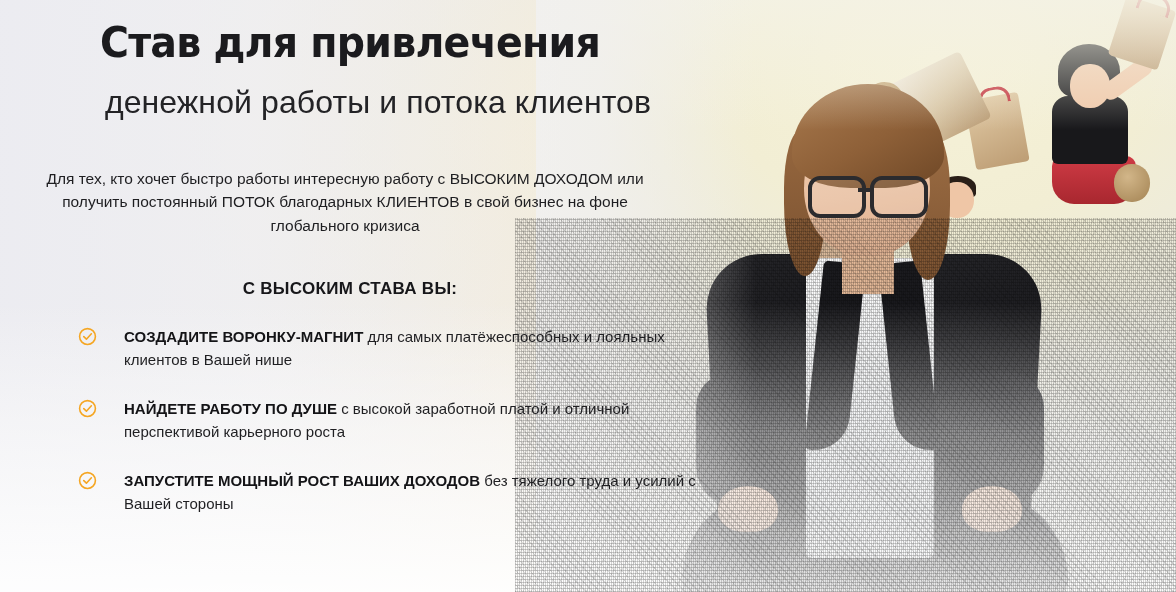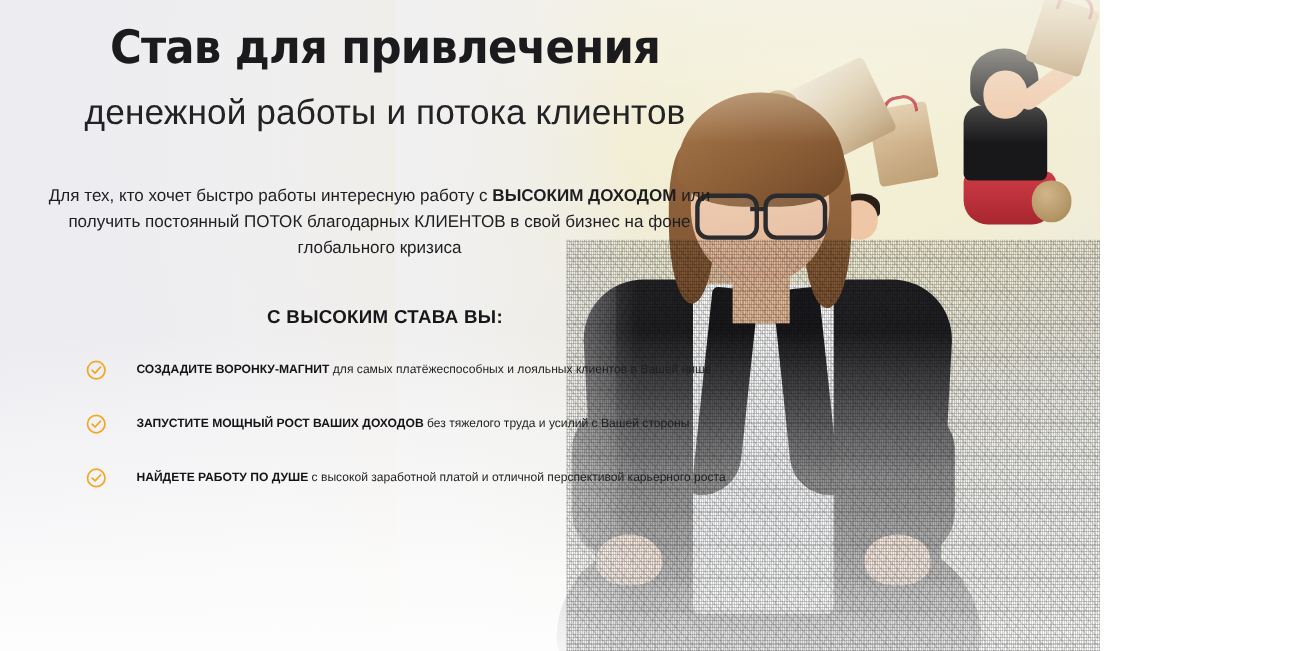--- a/index.html
+++ b/index.html
@@ -3,21 +3,21 @@
 <meta charset="utf-8">
 <title>Став для привлечения</title>
 <style>
   html, body {
     margin: 0;
     padding: 0;
     background: #ffffff;
   }
   #promo-banner {
     position: relative;
-    width: 1000px;
+    width: 1176px;
     height: 592px;
     overflow: hidden;
     font-family: "Liberation Sans", sans-serif;
     background: #fef9c3;
     -webkit-font-smoothing: antialiased;
   }
 
   
   .bg-base {
     position: absolute;
@@ -204,32 +204,33 @@
     position: absolute;
     left: 0; top: 82px;
     width: 700px;
     text-align: center;
     font-size: 32px;
     line-height: 40px;
     font-weight: 300;
     letter-spacing: 0.1px;
     color: #232326;
     font-family: "Liberation Sans", sans-serif;
+    padding-left: 28px;
   }
   .lede {
     position: absolute;
     left: 30px; top: 151px;
     width: 630px;
     text-align: center;
     font-size: 15.5px;
     line-height: 23.5px;
     color: #1e1e21;
     font-weight: 400;
   }
-  .lede b { font-weight: 700; }
+  .lede b { font-weight: 400; }
 
   .subhead {
     position: absolute;
     left: 0; top: 278px;
     width: 700px;
     text-align: center;
     font-size: 17px;
     line-height: 22px;
     font-weight: 700;
     letter-spacing: 0.3px;
@@ -238,21 +239,21 @@
 
   .bullets {
     position: absolute;
     left: 78px; top: 325px;
     width: 620px;
   }
   .bullet {
     position: relative;
     padding-left: 46px;
     margin-bottom: 26px;
-    font-size: 11px;
+    font-size: 15px;
     line-height: 23px;
     color: #1f1f22;
   }
   .bullet:last-child { margin-bottom: 0; }
   .bullet .check {
     position: absolute;
     left: 0; top: 2px;
     width: 19px; height: 19px;
     display: block;
   }
@@ -343,31 +344,31 @@
         <span class="b-strong">СОЗДАДИТЕ ВОРОНКУ-МАГНИТ</span><span class="b-rest"> для самых платёжеспособных и лояльных клиентов в Вашей нише</span>
       </div>
 
       <div class="bullet">
         <span class="check">
           <svg width="19" height="19" viewBox="0 0 24 24" fill="none" aria-hidden="true">
             <circle cx="12" cy="12" r="10" stroke="#F5A623" stroke-width="2"></circle>
             <path d="M7.3 12.2 L10.6 15.4 L16.9 8.6" stroke="#F5A623" stroke-width="2" stroke-linecap="round" stroke-linejoin="round"></path>
           </svg>
         </span>
-        <span class="b-strong">ЗАПУСТИТЕ МОЩНЫЙ РОСТ ВАШИХ ДОХОДОВ</span><span class="b-rest"> без тяжелого труда и усилий с Вашей стороны</span>
+        <span class="b-strong">НАЙДЕТЕ РАБОТУ ПО ДУШЕ</span><span class="b-rest"> с высокой заработной платой и отличной перспективой карьерного роста</span>
       </div>
 
       <div class="bullet">
         <span class="check">
           <svg width="19" height="19" viewBox="0 0 24 24" fill="none" aria-hidden="true">
             <circle cx="12" cy="12" r="10" stroke="#F5A623" stroke-width="2"></circle>
             <path d="M7.3 12.2 L10.6 15.4 L16.9 8.6" stroke="#F5A623" stroke-width="2" stroke-linecap="round" stroke-linejoin="round"></path>
           </svg>
         </span>
-        <span class="b-strong">НАЙДЕТЕ РАБОТУ ПО ДУШЕ</span><span class="b-rest"> с высокой заработной платой и отличной перспективой карьерного роста</span>
+        <span class="b-strong">ЗАПУСТИТЕ МОЩНЫЙ РОСТ ВАШИХ ДОХОДОВ</span><span class="b-rest"> без тяжелого труда и усилий с Вашей стороны</span>
       </div>
 
     </div>
   </div>
 
   <div class="noise-overlay"></div>
 
 </div>
 
 </body></html>

